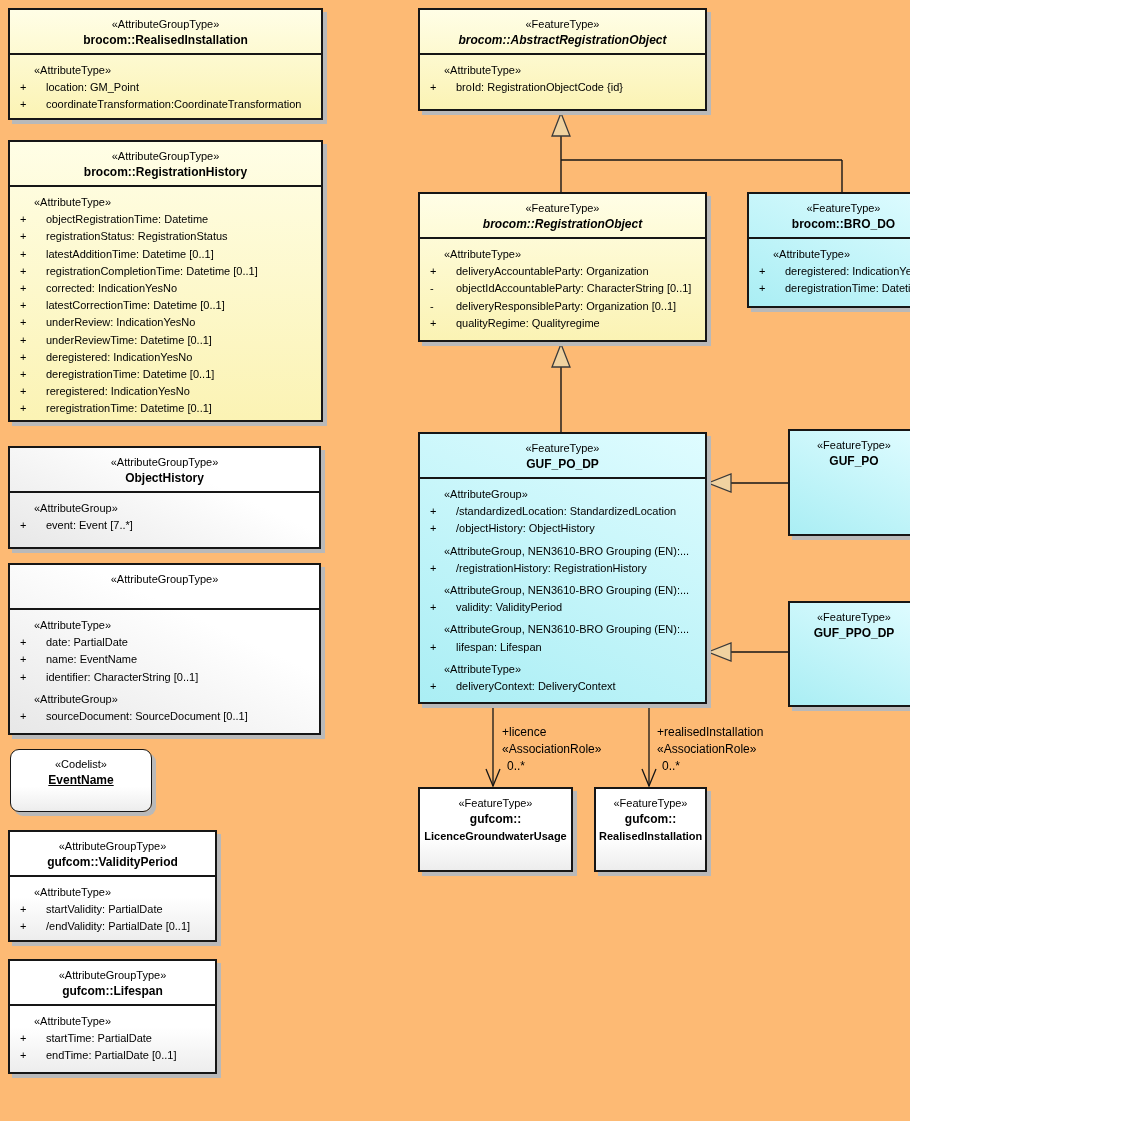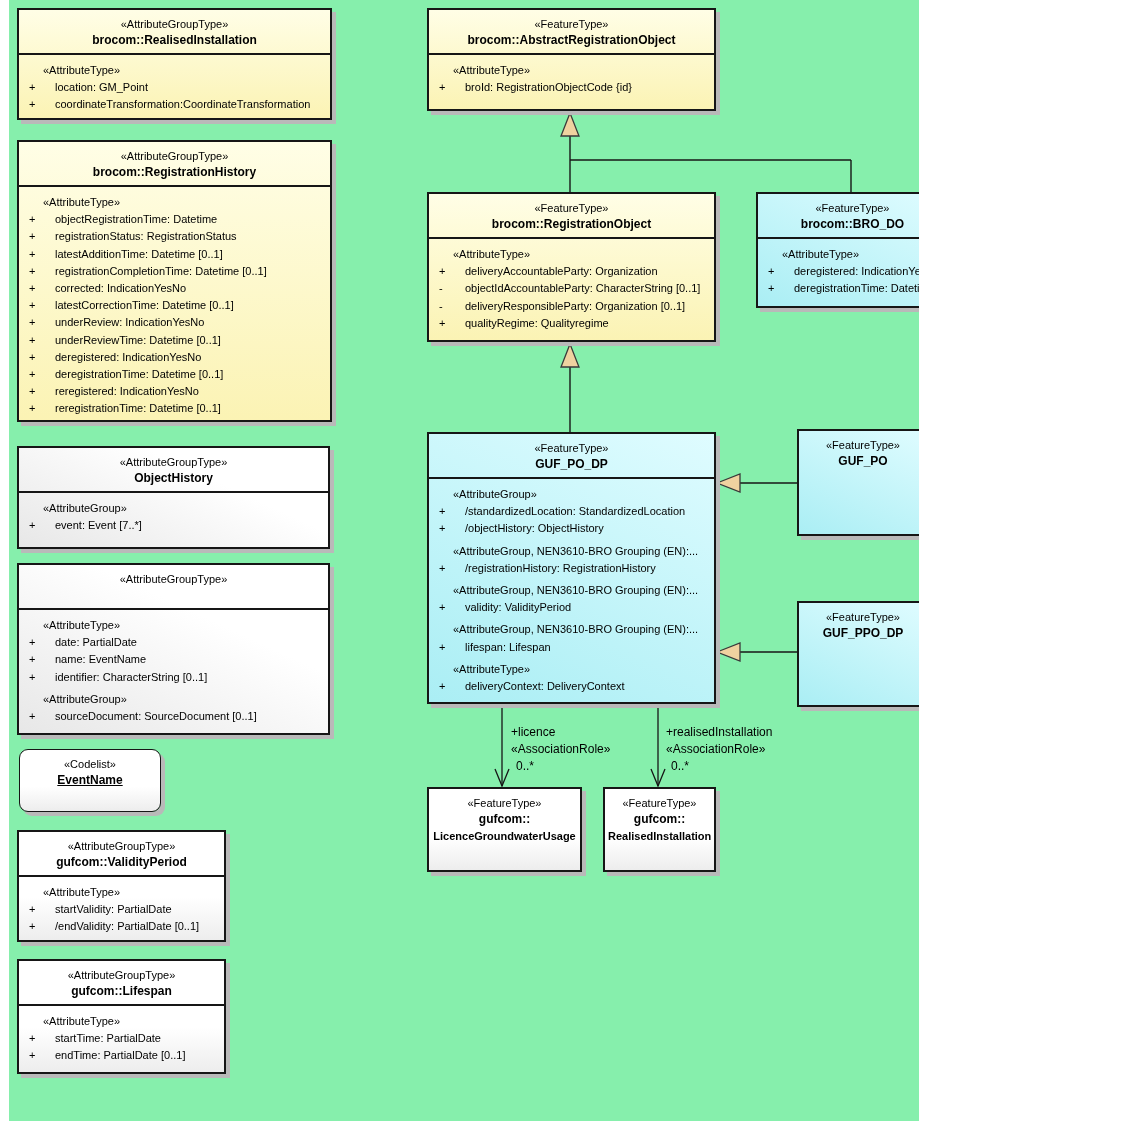--- a/index.html
+++ b/index.html
@@ -1,30 +1,30 @@
 <!DOCTYPE html>
 <html><head>
 <meta charset="utf-8">
 <style>
   html,body{margin:0;padding:0;background:#ffffff;}
-  #canvas{position:relative;width:910px;height:1121px;background:#86efac;overflow:hidden;
-          font-family:"Liberation Sans", sans-serif;color:#000;margin-left:9px;}
+  #canvas{position:relative;width:910px;height:1121px;background:#fdba74;overflow:hidden;
+          font-family:"Liberation Sans", sans-serif;color:#000;}
   svg.wires{position:absolute;left:0;top:0;z-index:1;}
   .uml-box{position:absolute;box-sizing:border-box;border:2px solid #161616;z-index:2;
            box-shadow:4px 4px 0 #b9b9b9;}
   .yellow{background:linear-gradient(180deg,#fffee6 0%,#fbf3b4 100%);}
   .cyan{background:linear-gradient(205deg,#dffcff 0%,#aaeef4 100%);}
   .grey{background:linear-gradient(205deg,#ffffff 35%,#dcdcdc 130%);}
   .plain{background:linear-gradient(180deg,#ffffff 60%,#ededed 100%);}
   .rounded{border-radius:9px;border-width:1.6px;}
   .hdr{text-align:center;padding:7px 3px 5px 3px;}
   .with-body .hdr{border-bottom:2px solid #161616;height:45px;box-sizing:border-box;}
   .stereo-line{font-size:11px;line-height:15px;}
   .cname{font-size:12px;font-weight:bold;line-height:17px;white-space:nowrap;}
-  .cname.abstract{}
+  .cname.abstract{font-style:italic;}
   .cname.underlined{text-decoration:underline;}
   .body{padding:7px 19px 0 8px;overflow:hidden;}
   .row{display:flex;font-size:11px;line-height:17.2px;white-space:nowrap;}
   .row .pfx{width:26px;flex:0 0 26px;padding-left:2px;}
   .row .txt{flex:1;}
   .row.stereo .pfx{width:14px;flex:0 0 14px;}
   .row.stereo{margin-top:0;}
   .row.stereo:not(:first-child){margin-top:5px;}
   .assoc-label{position:absolute;z-index:3;font-size:12px;line-height:17px;white-space:nowrap;}
   .assoc-label .mult{padding-left:5px;}

